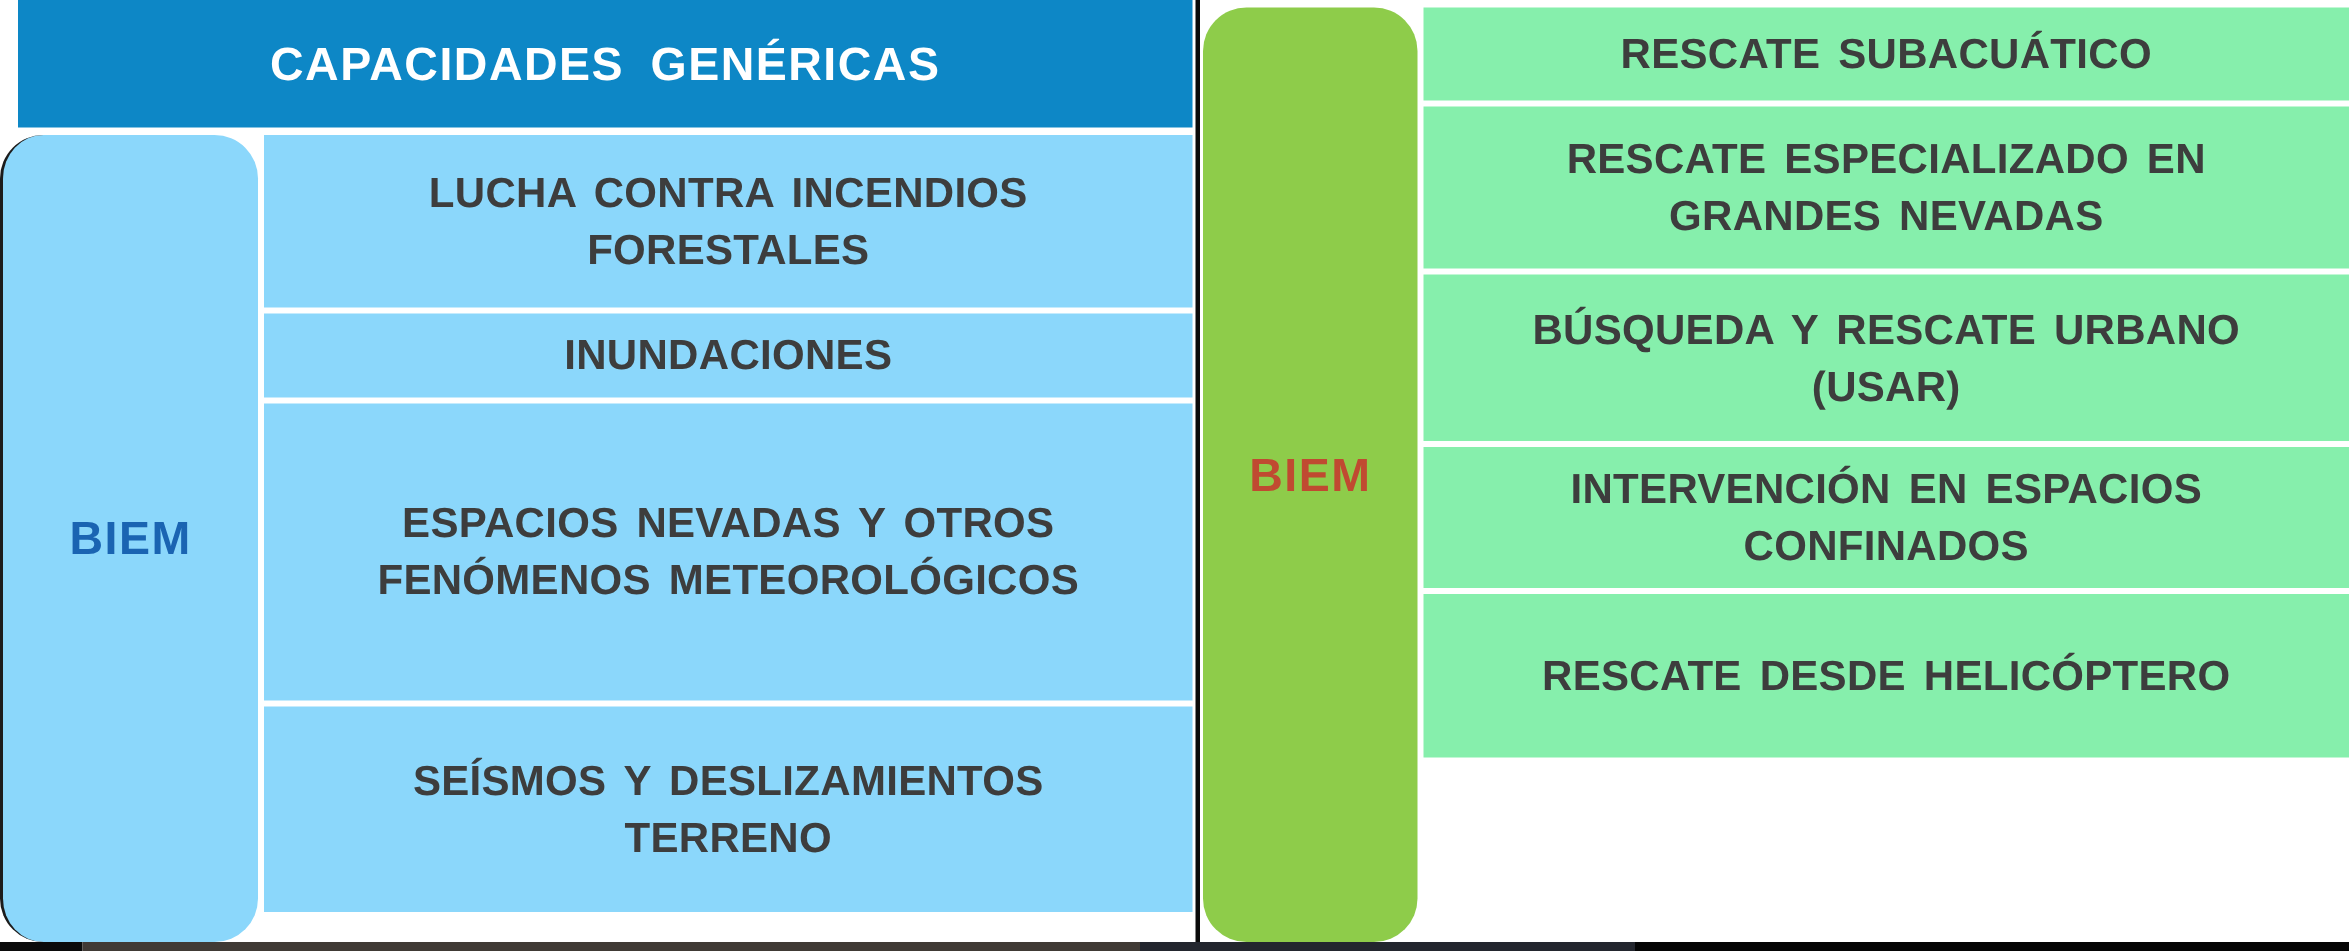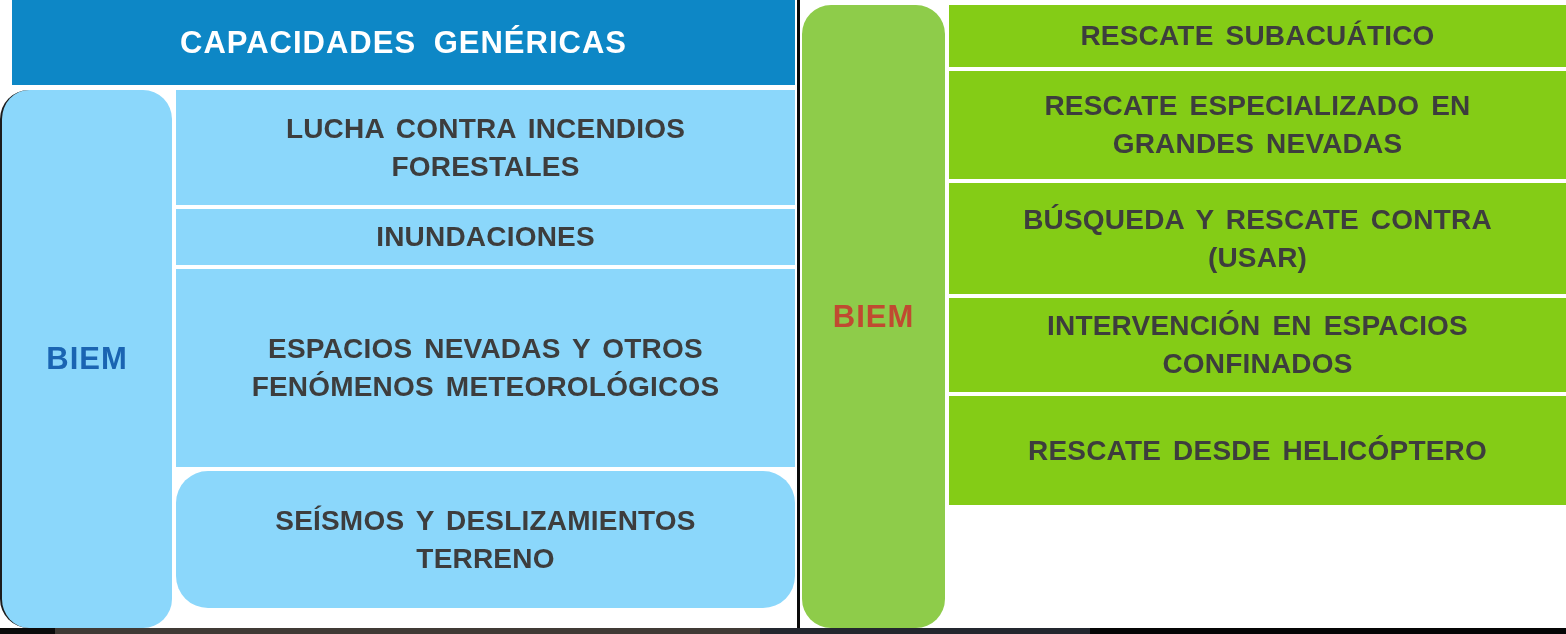--- a/index.html
+++ b/index.html
@@ -80,26 +80,26 @@
     line-height: 1.35;
     letter-spacing: 0.2px;
     word-spacing: 4px;
     padding: 0 42px;
     box-sizing: border-box;
     margin-bottom: 4px;
     flex: 0 0 auto;
   }
   .cell:last-child { margin-bottom: 0; }
   .blue  .cell { background: #8bd7fb; }
-  .green .cell { background: #84cc16; }
+  .green .cell { background: #86efac; }
   
   .blue  .r0 { height: 115px; }
   .blue  .r1 { height: 56px; text-align: right; }
   .blue  .r2 { height: 198px; }
-  .blue  .r3 { height: 137px; border-radius: 32px; }
+  .blue  .r3 { height: 137px; }
   .green .r0 { height: 62px; }
   .green .r1 { height: 108px; }
   .green .r2 { height: 111px; }
   .green .r3 { height: 94px; }
   .green .r4 { height: 109px; }
   .bottom-strip {
     width: 1566px;
     height: 6px;
     display: flex;
   }
@@ -127,21 +127,21 @@
   </div>
 
   <div class="table-sep"></div>
 
   <div class="cap-table green">
     <div class="tbl-body">
       <div class="biem-cell">BIEM</div>
       <div class="rows-col">
         <div class="cell r0">RESCATE SUBACUÁTICO</div>
         <div class="cell r1">RESCATE ESPECIALIZADO EN GRANDES NEVADAS</div>
-        <div class="cell r2">BÚSQUEDA Y RESCATE CONTRA (USAR)</div>
+        <div class="cell r2">BÚSQUEDA Y RESCATE URBANO (USAR)</div>
         <div class="cell r3">INTERVENCIÓN EN ESPACIOS CONFINADOS</div>
         <div class="cell r4">RESCATE DESDE HELICÓPTERO</div>
       </div>
     </div>
   </div>
 
 </div>
 
 <div class="bottom-strip">
   <div class="seg1"></div>

